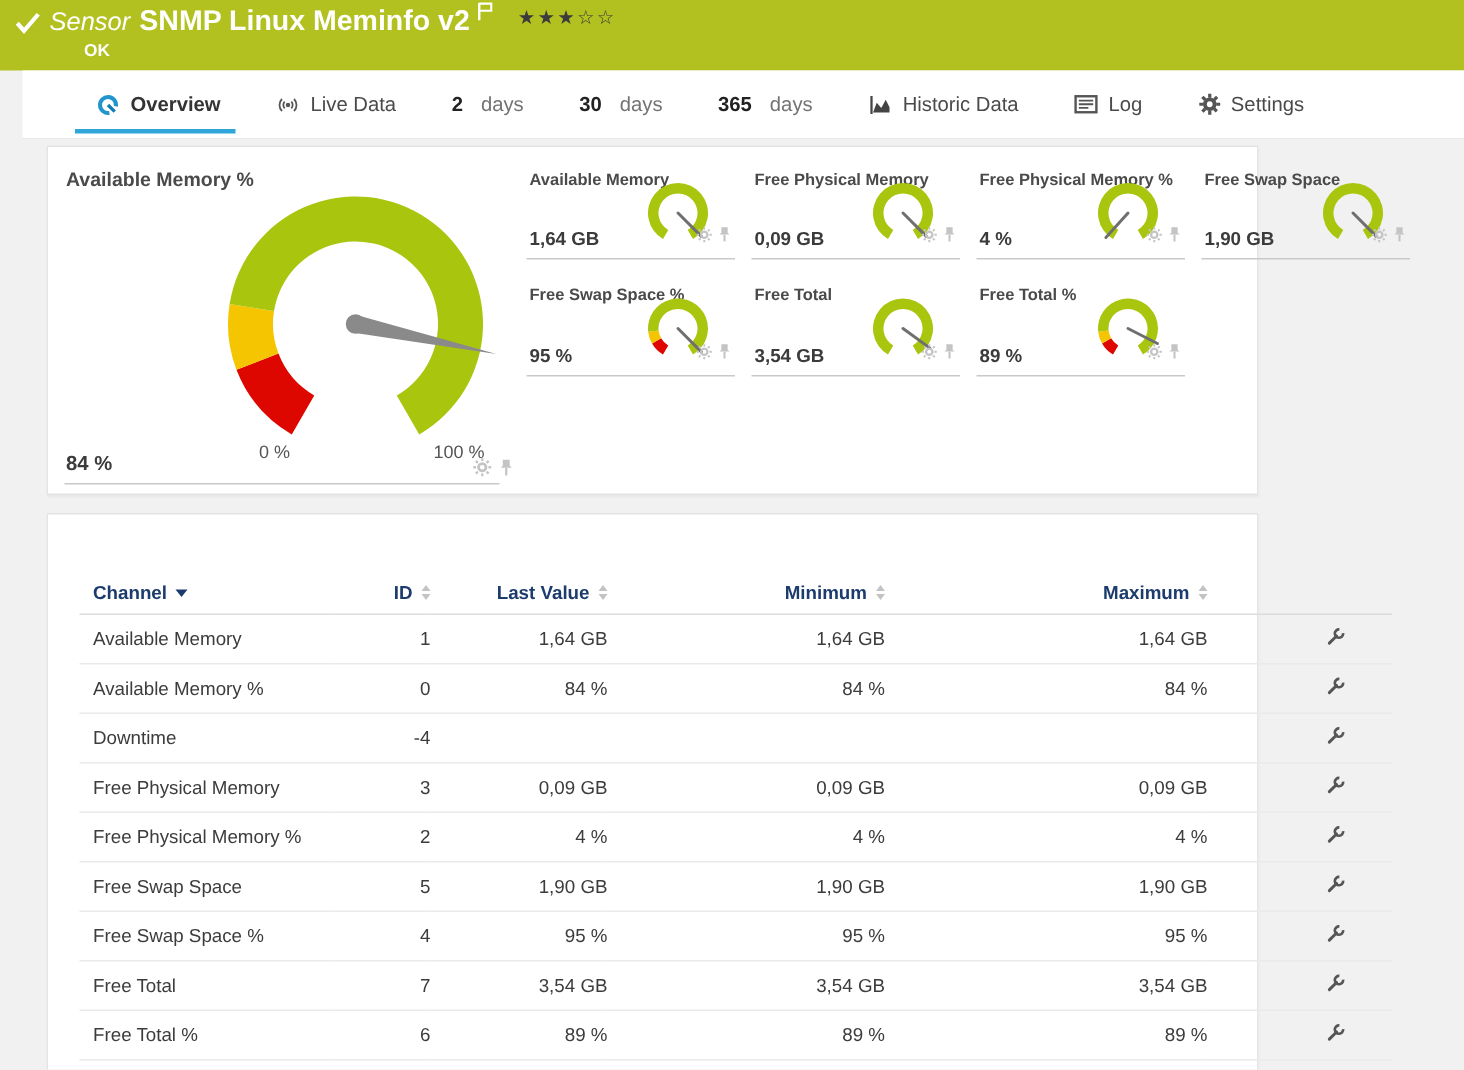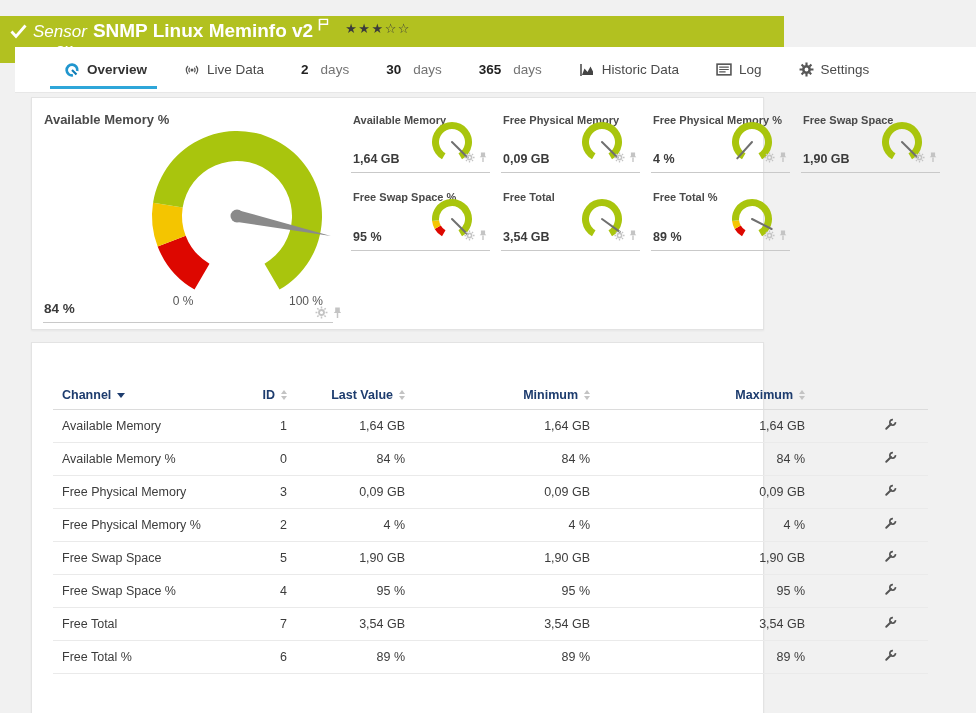--- a/index.html
+++ b/index.html
@@ -6,21 +6,21 @@
   html,body { width:976px; height:713px; overflow:hidden; }
   body {
     font-family:"Liberation Sans", sans-serif;
     background:#f1f1f1;
     position:relative;
     color:#3c3c3c;
   }
 
   
   .topbar {
-    position:absolute; left:0; top:16px; width:784px; height:47px;
+    position:absolute; left:0; top:0; width:976px; height:47px;
     background:#b2c120;
   }
   .tb-check { position:absolute; left:10px; top:8px; }
   .tb-line1 { position:absolute; left:33px; top:4px; white-space:nowrap; color:#fff; }
   .sensor-kind { font-style:italic; font-size:17px; }
   .sensor-title { font-weight:bold; font-size:19px; margin-left:6px; }
   .tb-flag { position:relative; top:-6px; margin-left:5px; display:inline-block; }
   .tb-stars { position:relative; top:-4px; margin-left:16px; font-size:13px; letter-spacing:1.5px; color:#3b3b3b; }
   .tb-status { position:absolute; left:56px; top:28px; color:#fff; font-weight:bold; font-size:11.5px; }
 
@@ -33,21 +33,21 @@
   .tab { display:flex; align-items:center; gap:7px; height:100%; position:relative; font-size:13.5px; color:#4a4a4a; cursor:pointer; white-space:nowrap; }
   .tab .ticon { display:flex; align-items:center; }
   .tab.active .tlabel { font-weight:bold; color:#333; }
   .tab.active::after { content:""; position:absolute; left:-14px; right:-10px; bottom:3px; height:3px; background:#2ea6d9; }
   .tnum { font-weight:bold; color:#222; margin-right:5px; }
   .tdays { color:#737373; }
 
   
   .content-bg { position:absolute; left:0; top:93px; width:976px; height:620px; background:#f1f1f1; }
   .panel {
-    position:absolute; left:31px; width:733px; background:#fff;
+    position:absolute; left:31px; width:808px; background:#fff;
     border:1px solid #e3e3e3; box-shadow:0 1px 2px rgba(0,0,0,0.05);
   }
   .panel1 { top:97px; height:233px; }
   .panel2 { top:342px; height:380px; padding:38px 21px 0 21px; }
 
   
   .main-cell { position:absolute; left:0; top:0; width:313px; height:231px; }
   .main-title { position:absolute; left:12px; top:14px; font-size:13px; font-weight:bold; color:#4a4a4a; }
   .main-gauge-svg { position:absolute; left:100px; top:14px; }
   .g-min { position:absolute; left:129px; top:196px; width:44px; text-align:center; font-size:12px; color:#555; }
@@ -386,20 +386,31 @@
         <td>0</td>
         <td>84 %</td>
         <td>84 %</td>
         <td>84 %</td>
         <td class="act"><span class="wrench"><svg width="13" height="13" viewBox="0 0 14 14">
                 <path d="M12.3 4.4A3 3 0 1 1 9.6 1.7" fill="none" stroke="#555" stroke-width="1.9"></path>
                 <line x1="7.6" y1="6.4" x2="2.4" y2="11.6" stroke="#555" stroke-width="2.1" stroke-linecap="round"></line>
               </svg></span></td>
       </tr>
       <tr>
+        <td class="ch">Downtime</td>
+        <td>-4</td>
+        <td></td>
+        <td></td>
+        <td></td>
+        <td class="act"><span class="wrench"><svg width="13" height="13" viewBox="0 0 14 14">
+                <path d="M12.3 4.4A3 3 0 1 1 9.6 1.7" fill="none" stroke="#555" stroke-width="1.9"></path>
+                <line x1="7.6" y1="6.4" x2="2.4" y2="11.6" stroke="#555" stroke-width="2.1" stroke-linecap="round"></line>
+              </svg></span></td>
+      </tr>
+      <tr>
         <td class="ch">Free Physical Memory</td>
         <td>3</td>
         <td>0,09 GB</td>
         <td>0,09 GB</td>
         <td>0,09 GB</td>
         <td class="act"><span class="wrench"><svg width="13" height="13" viewBox="0 0 14 14">
                 <path d="M12.3 4.4A3 3 0 1 1 9.6 1.7" fill="none" stroke="#555" stroke-width="1.9"></path>
                 <line x1="7.6" y1="6.4" x2="2.4" y2="11.6" stroke="#555" stroke-width="2.1" stroke-linecap="round"></line>
               </svg></span></td>
       </tr>

